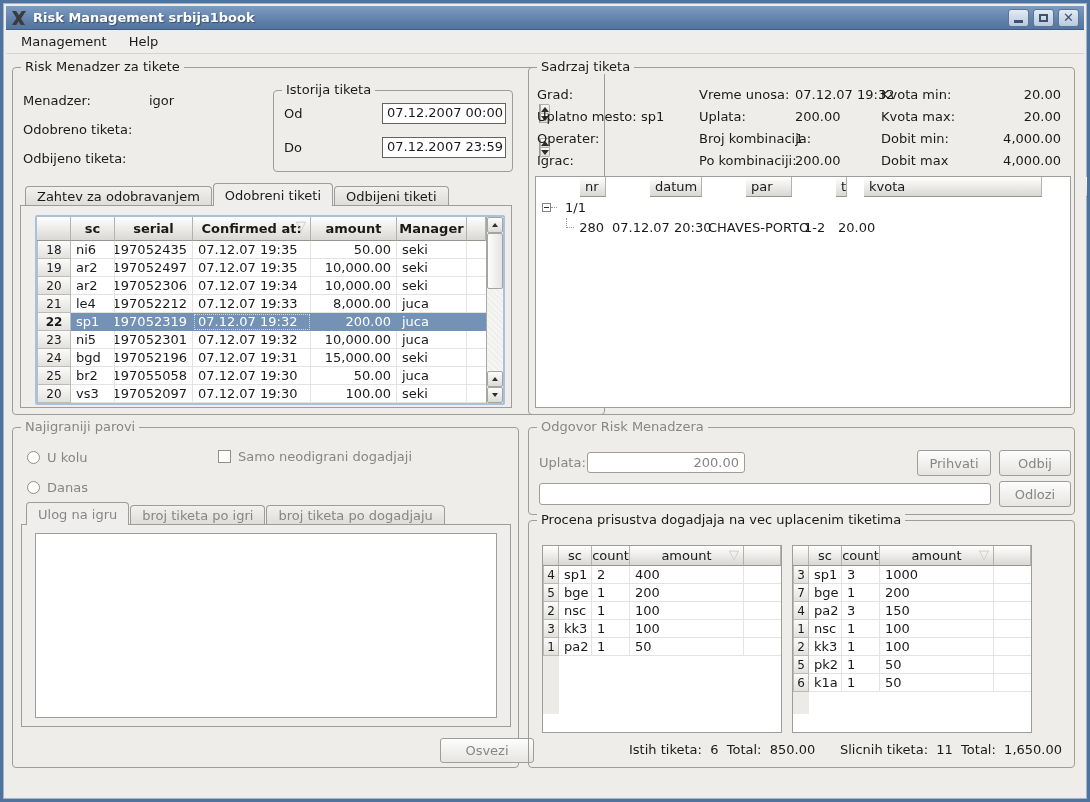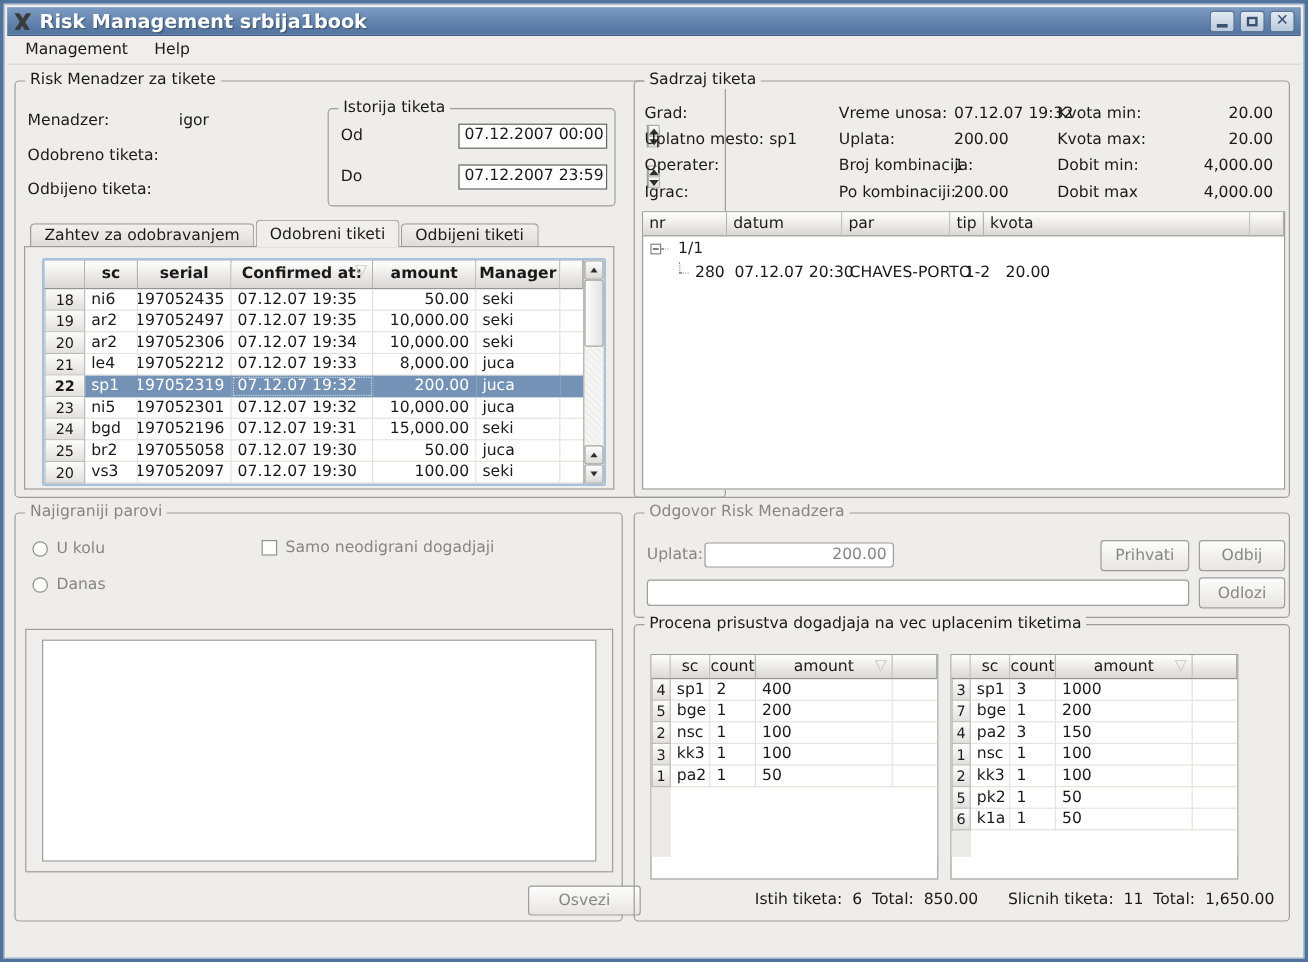--- a/index.html
+++ b/index.html
@@ -12,21 +12,21 @@
     box-shadow: inset 0 0 0 1px #9fb4cd;
     position:relative; overflow:hidden;
   }
   
   #titlebar{
     position:absolute; left:3px; top:3px; right:3px; height:24px;
     background:linear-gradient(#7e9cc2,#5b7da7 70%,#53759f);
     border-bottom:1px solid #41engae; border-bottom:1px solid #415f82;
     display:flex; align-items:center; padding:0 5px; gap:6px;
   }
-  #titlebar .ttl{ color:#fff; font-weight:bold; font-size:16px; text-shadow:1px 1px 1px rgba(0,0,0,.35); }
+  #titlebar .ttl{ color:#fff; font-weight:bold; font-size:13px; text-shadow:1px 1px 1px rgba(0,0,0,.35); }
   .winbtns{ margin-left:auto; display:flex; gap:4px; }
   .winbtn{
     width:21px; height:18px; border:1px solid #5d7697; border-radius:3px;
     background:linear-gradient(#e3eaf3,#b9c9dd);
     display:flex; align-items:center; justify-content:center;
     color:#3d5272; font-size:11px; line-height:1;
   }
   .glyph-min{ width:9px; height:3px; background:#3d5272; margin-top:8px; }
   .glyph-max{ width:9px; height:8px; border:2px solid #3d5272; }
   .glyph-close{ font-weight:bold; font-size:13px; }
@@ -108,21 +108,21 @@
   .sbar{ width:17px; border-left:1px solid #a9a9a4; background:repeating-linear-gradient(45deg,#f6f6f4 0 2px,#efefec 2px 4px); display:flex; flex-direction:column; }
   .sbtn{ height:16px; background:linear-gradient(#fcfcfb,#dcdbd7); border:1px solid #a5a5a0; border-radius:2px; display:flex; align-items:center; justify-content:center; flex:0 0 auto; }
   .sthumb{ height:56px; background:linear-gradient(90deg,#fdfdfc,#e4e3e0); border:1px solid #a5a5a0; border-radius:2px; flex:0 0 auto; }
   .sspace{ flex:1; }
   .tri-up-s{ width:0;height:0;border-left:3px solid transparent;border-right:3px solid transparent;border-bottom:4px solid #2e2e2e; }
   .tri-dn-s{ width:0;height:0;border-left:3px solid transparent;border-right:3px solid transparent;border-top:4px solid #2e2e2e; }
   
   .inf{ position:absolute; white-space:nowrap; }
   
   .tree-grid{ display:grid; grid-template-columns:70px 96px 90px 28px 222px 1fr; }
-  .tree-grid .th{ justify-content:flex-start; }
+  .tree-grid .th{ justify-content:flex-start;margin-left:44px; }
   .trow{ display:flex; align-items:center; height:20px; padding-left:6px; }
   .expander{ width:9px; height:9px; border:1px solid #85857f; background:#fff; position:relative; flex:0 0 auto; }
   .expander::after{ content:''; position:absolute; left:1px; right:1px; top:3px; height:1px; background:#2e2e2e; }
   .dotted-h{ width:6px; border-top:1px dotted #9a9a94; }
   .elbow{ width:8px; height:10px; border-left:1px dotted #9a9a94; border-bottom:1px dotted #9a9a94; margin:-8px 2px 0 24px; }
   .tree-cells{ display:grid; grid-template-columns:36px 96px 96px 34px 80px; align-items:center; }
   .tree-cells .c{ white-space:nowrap; }
   .tree-cells .c.r{ text-align:right; padding-right:8px; }
   
   .summary{ position:absolute; white-space:pre; }
@@ -377,20 +377,25 @@
   </div>
   <div class="ctl" style="left:14px; top:52px;">
     <span class="radio"></span>
     <span>Danas</span>
   </div>
   <div class="ctl" style="left:205px; top:21px;">
     <span class="checkbox"></span>
     <span>Samo neodigrani dogadjaji</span>
   </div>
 
+  <div class="tabbar" style="left:13px; top:74px;">
+    <div class="tab active">Ulog na igru</div>
+    <div class="tab">broj tiketa po igri</div>
+    <div class="tab">broj tiketa po dogadjaju</div>
+  </div>
   <div class="tabpane" style="left:8px; top:96px; width:490px; height:203px;">
     <div style="position:absolute; left:13px; top:8px; right:13px; bottom:8px; background:#fff; border:1px solid #9d9d99;"></div>
   </div>
   <div class="btn" style="left:427px; top:310px; width:94px; height:25px;">
     <span>Osvezi</span>
   </div>
 </div>
 
 <div class="gb dis" id="p-response" style="left:525px; top:424px; width:547px; height:88px;">
   <span class="gt">Odgovor Risk Menadzera</span>

